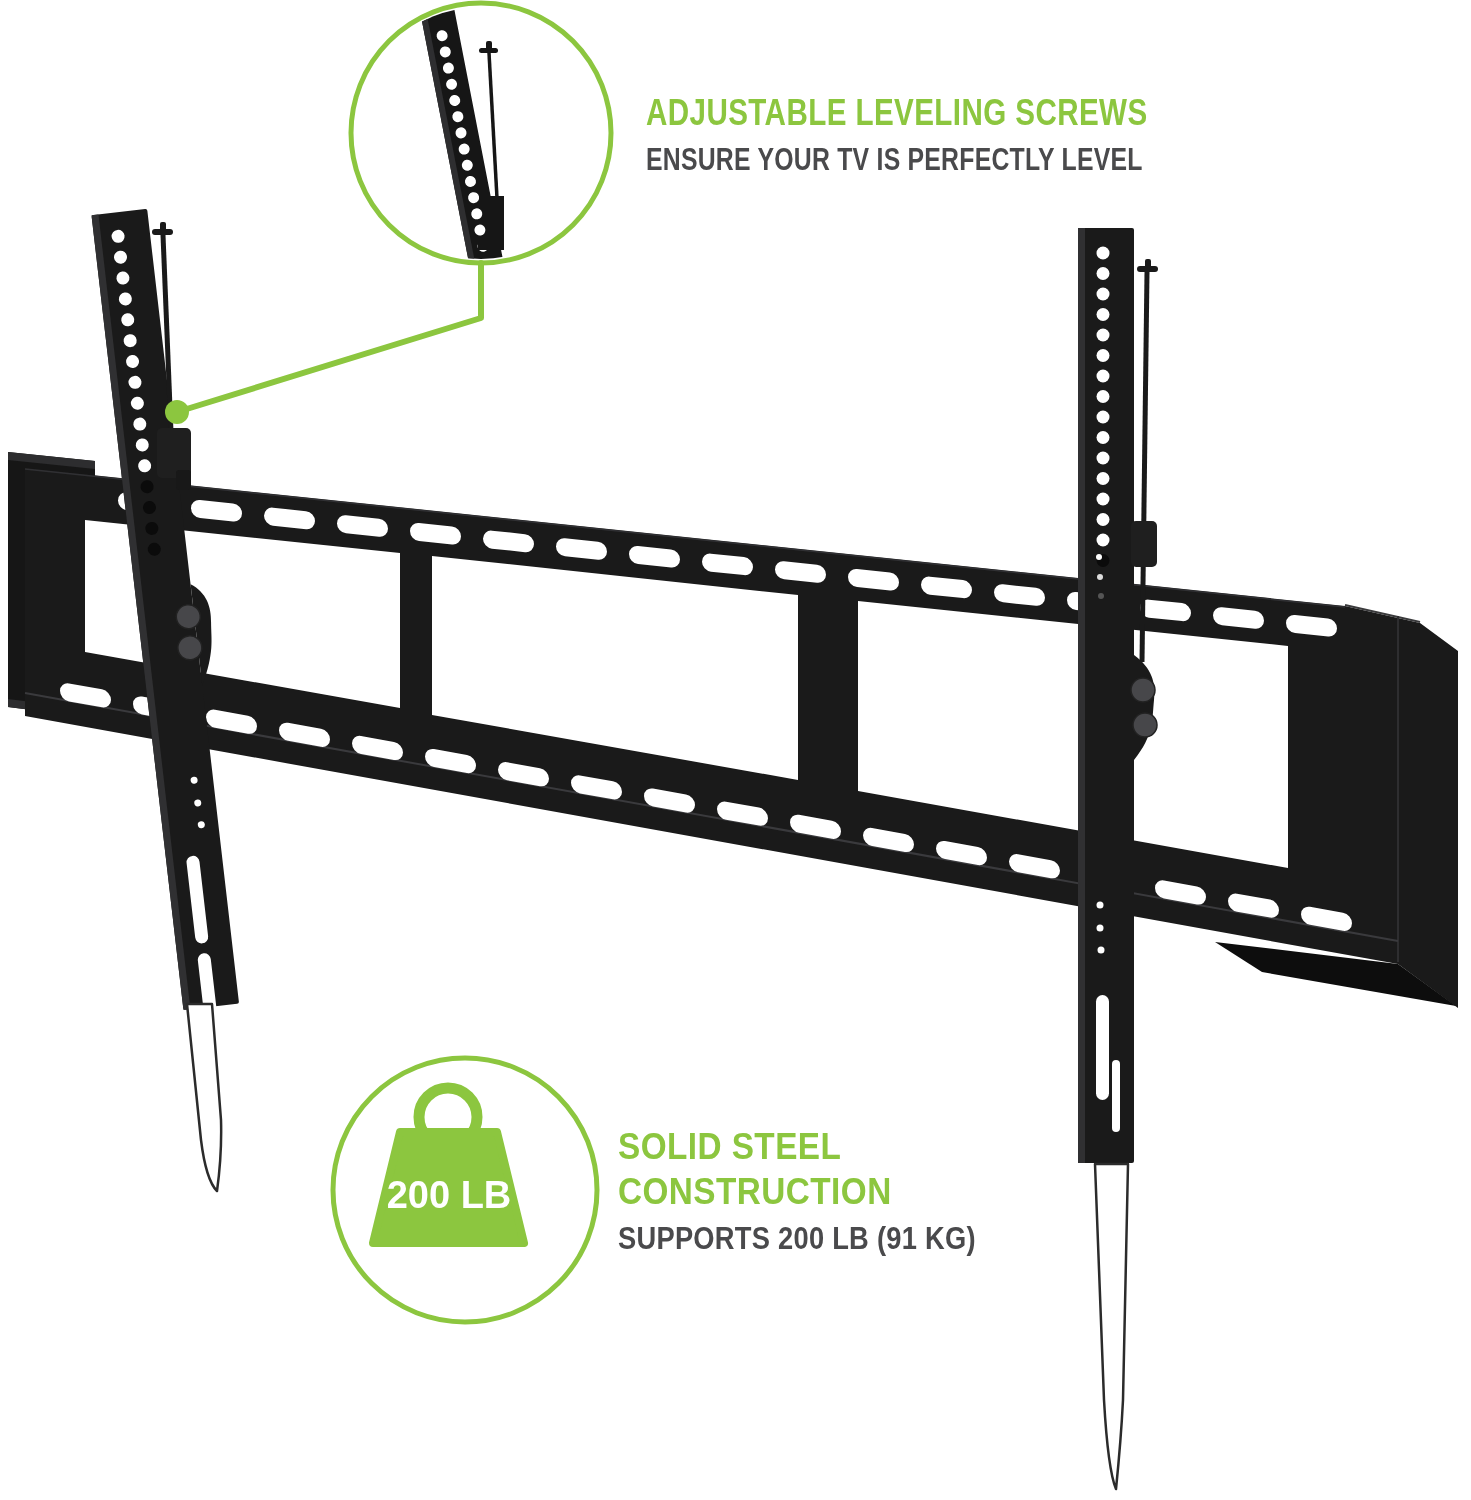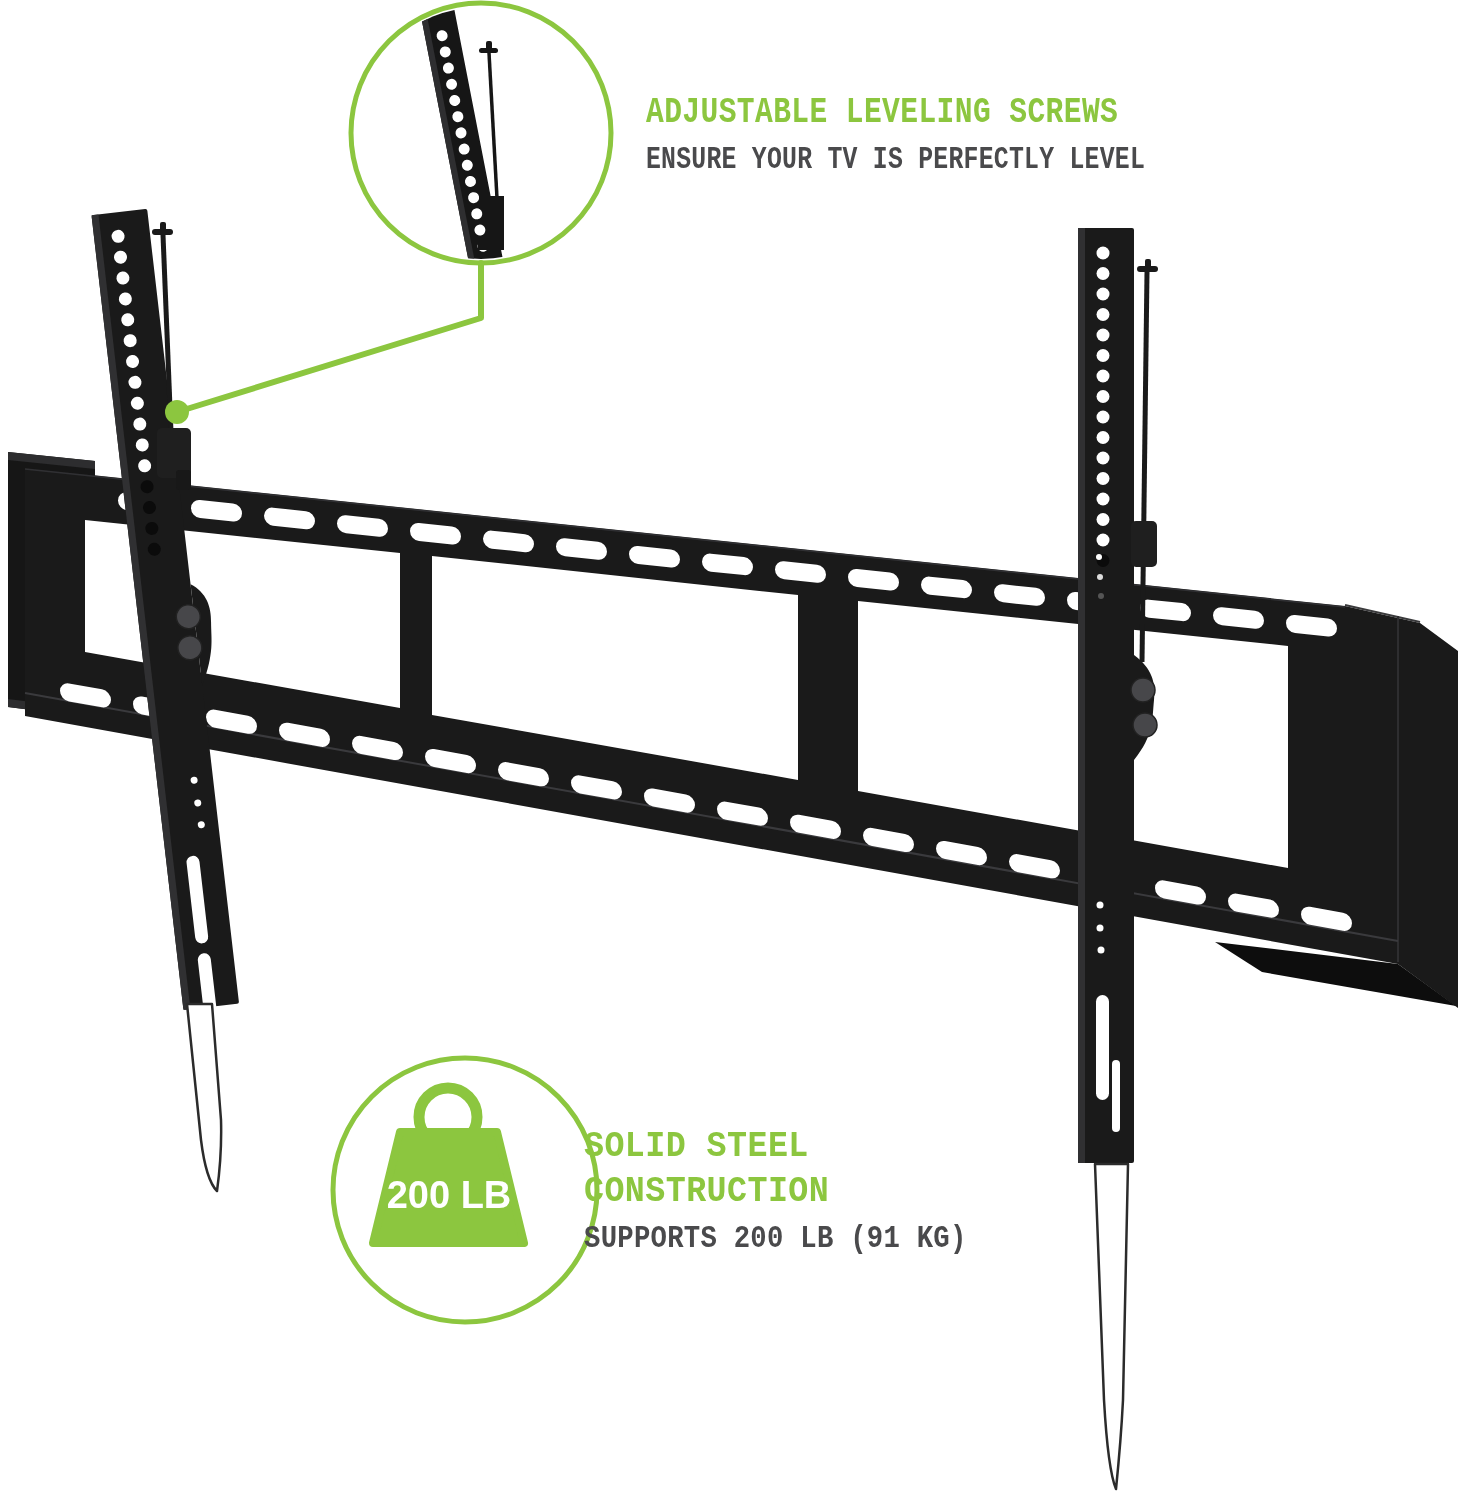--- a/index.html
+++ b/index.html
@@ -1,29 +1,29 @@
 <!DOCTYPE html>
 <html><head>
 <meta charset="utf-8">
 <title></title>
 <style>
   html,body{margin:0;padding:0;background:#ffffff;}
   #stage{position:relative;width:1471px;height:1500px;background:#ffffff;overflow:hidden;
          font-family:"Liberation Sans","DejaVu Sans",sans-serif;}
   #mount-svg{position:absolute;left:0;top:0;width:1471px;height:1500px;}
-  .anno{position:absolute;font-family:Liberation Mono, monospace;}
+  .anno{position:absolute;}
   .anno-line{white-space:nowrap;transform-origin:left top;}
   .t-green{color:#8CC63F;font-weight:700;}
   .t-gray{color:#4A4A4C;font-weight:600;}
   
   #callout-top{left:646px;top:92px;}
   #callout-top .title{font-size:37px;line-height:41px;letter-spacing:.5px;transform:scaleX(.80);}
   #callout-top .subtitle{font-size:31px;line-height:34px;margin-top:10px;letter-spacing:.3px;transform:scaleX(.80);}
   
-  #callout-bottom{left:584px;top:1124px;}
+  #callout-bottom{left:618px;top:1124px;}
   #callout-bottom .title{font-size:37px;line-height:45px;letter-spacing:.5px;transform:scaleX(.90);}
   #callout-bottom .subtitle{font-size:31px;line-height:34px;margin-top:8px;letter-spacing:.3px;transform:scaleX(.88);}
 </style>
 </head>
 <body>
 
 <div id="stage">
 
   <svg id="mount-svg" viewBox="0 0 1471 1500">
     <defs>

